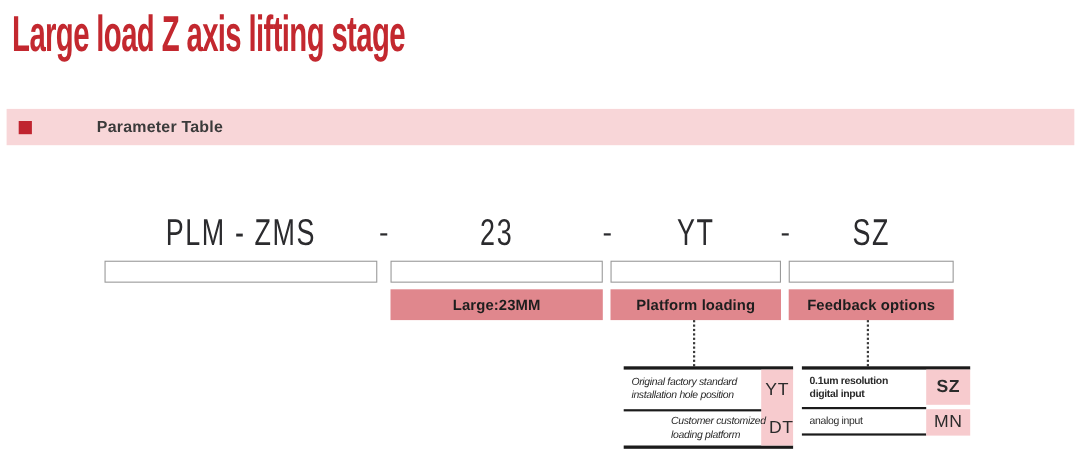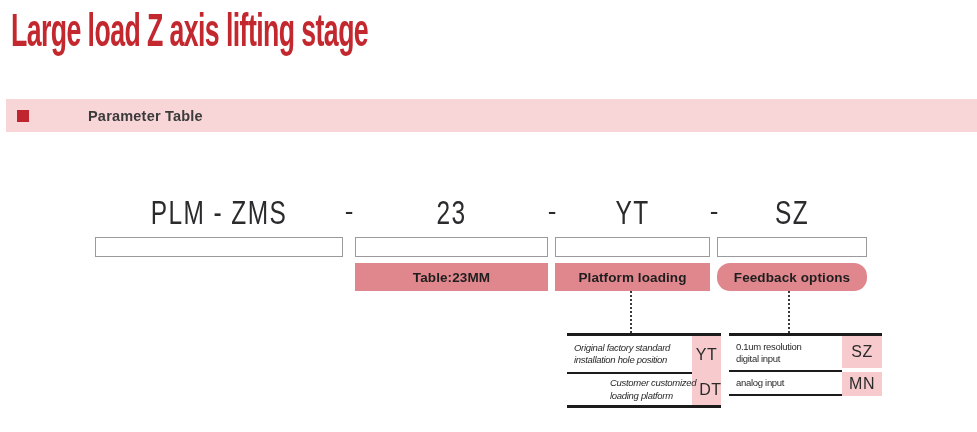--- a/index.html
+++ b/index.html
@@ -62,21 +62,21 @@
     color:#2a2a2a;white-space:pre;
   }
   .tcode{
     display:flex;align-items:center;justify-content:center;
     font-size:16px;color:#2b2b2b;letter-spacing:0.5px;
   }
   .divider{border-bottom:2px solid #1b1b1b;}
   .t1 .tdesc{width:125px;font-style:italic;} .t1 .tcode{width:29px;}
   .r1a{height:38px;} .r1b{height:31px;margin-left:36px;}
   .t2 .tdesc{width:113px;} .t2 .tcode{width:40px;background:#f7cbce;}
-  .r2a{height:36px;} .r2b{height:24px;}
+  .r2a{height:36px;font-weight:bold;} .r2b{height:24px;}
   .r2a .tcode{margin-bottom:4px;}
 </style>
 </head>
 <body>
 
 <div class="page">
 
   <div class="title">Large load Z axis lifting stage</div>
 
   <div class="band">
@@ -90,23 +90,23 @@
   <div class="code-sep sep2">-</div>
   <div class="code-seg seg3">YT</div>
   <div class="code-sep sep3">-</div>
   <div class="code-seg seg4">SZ</div>
 
   <div class="blank-box" style="left:95px;width:248px;"></div>
   <div class="blank-box" style="left:355px;width:193px;"></div>
   <div class="blank-box" style="left:555px;width:155px;"></div>
   <div class="blank-box" style="left:717px;width:150px;"></div>
 
-  <div class="label-bar" style="left:355px;width:193px;">Table:23MM</div>
+  <div class="label-bar" style="left:355px;width:193px;">Large:23MM</div>
   <div class="label-bar" style="left:555px;width:155px;">Platform loading</div>
-  <div class="label-bar" style="left:717px;width:150px;border-radius:13px;">Feedback options</div>
+  <div class="label-bar" style="left:717px;width:150px;">Feedback options</div>
 
   <div class="dotline dot1"></div>
   <div class="dotline dot2"></div>
 
   <div class="opt-table t1">
     <div class="tline-top"></div>
     <div class="tbody1">
       <div class="pinkcol"></div>
       <div class="trow r1a">
         <div class="tdesc divider">Original factory standard

